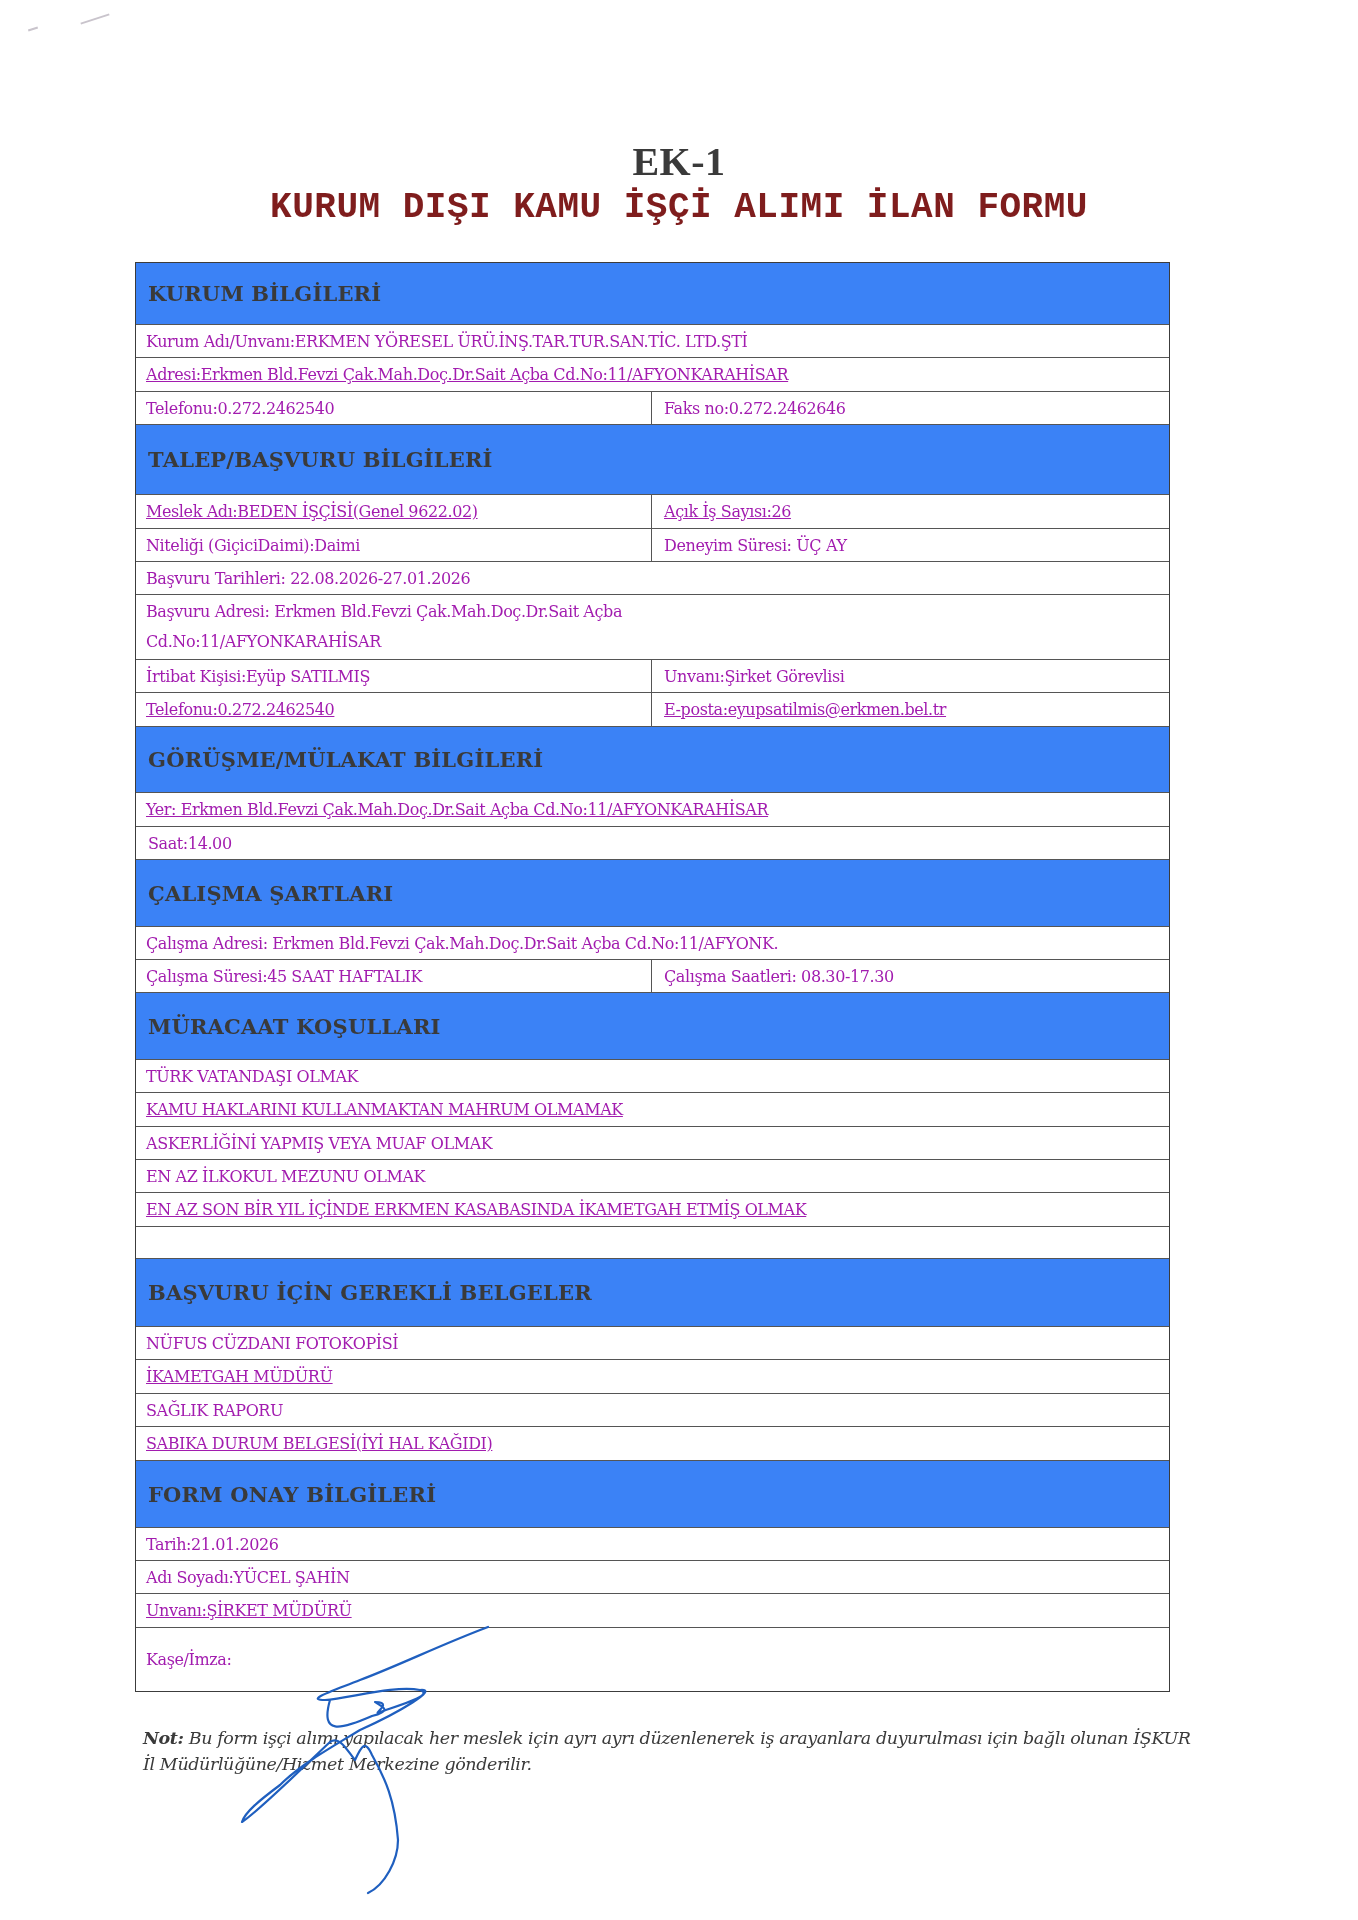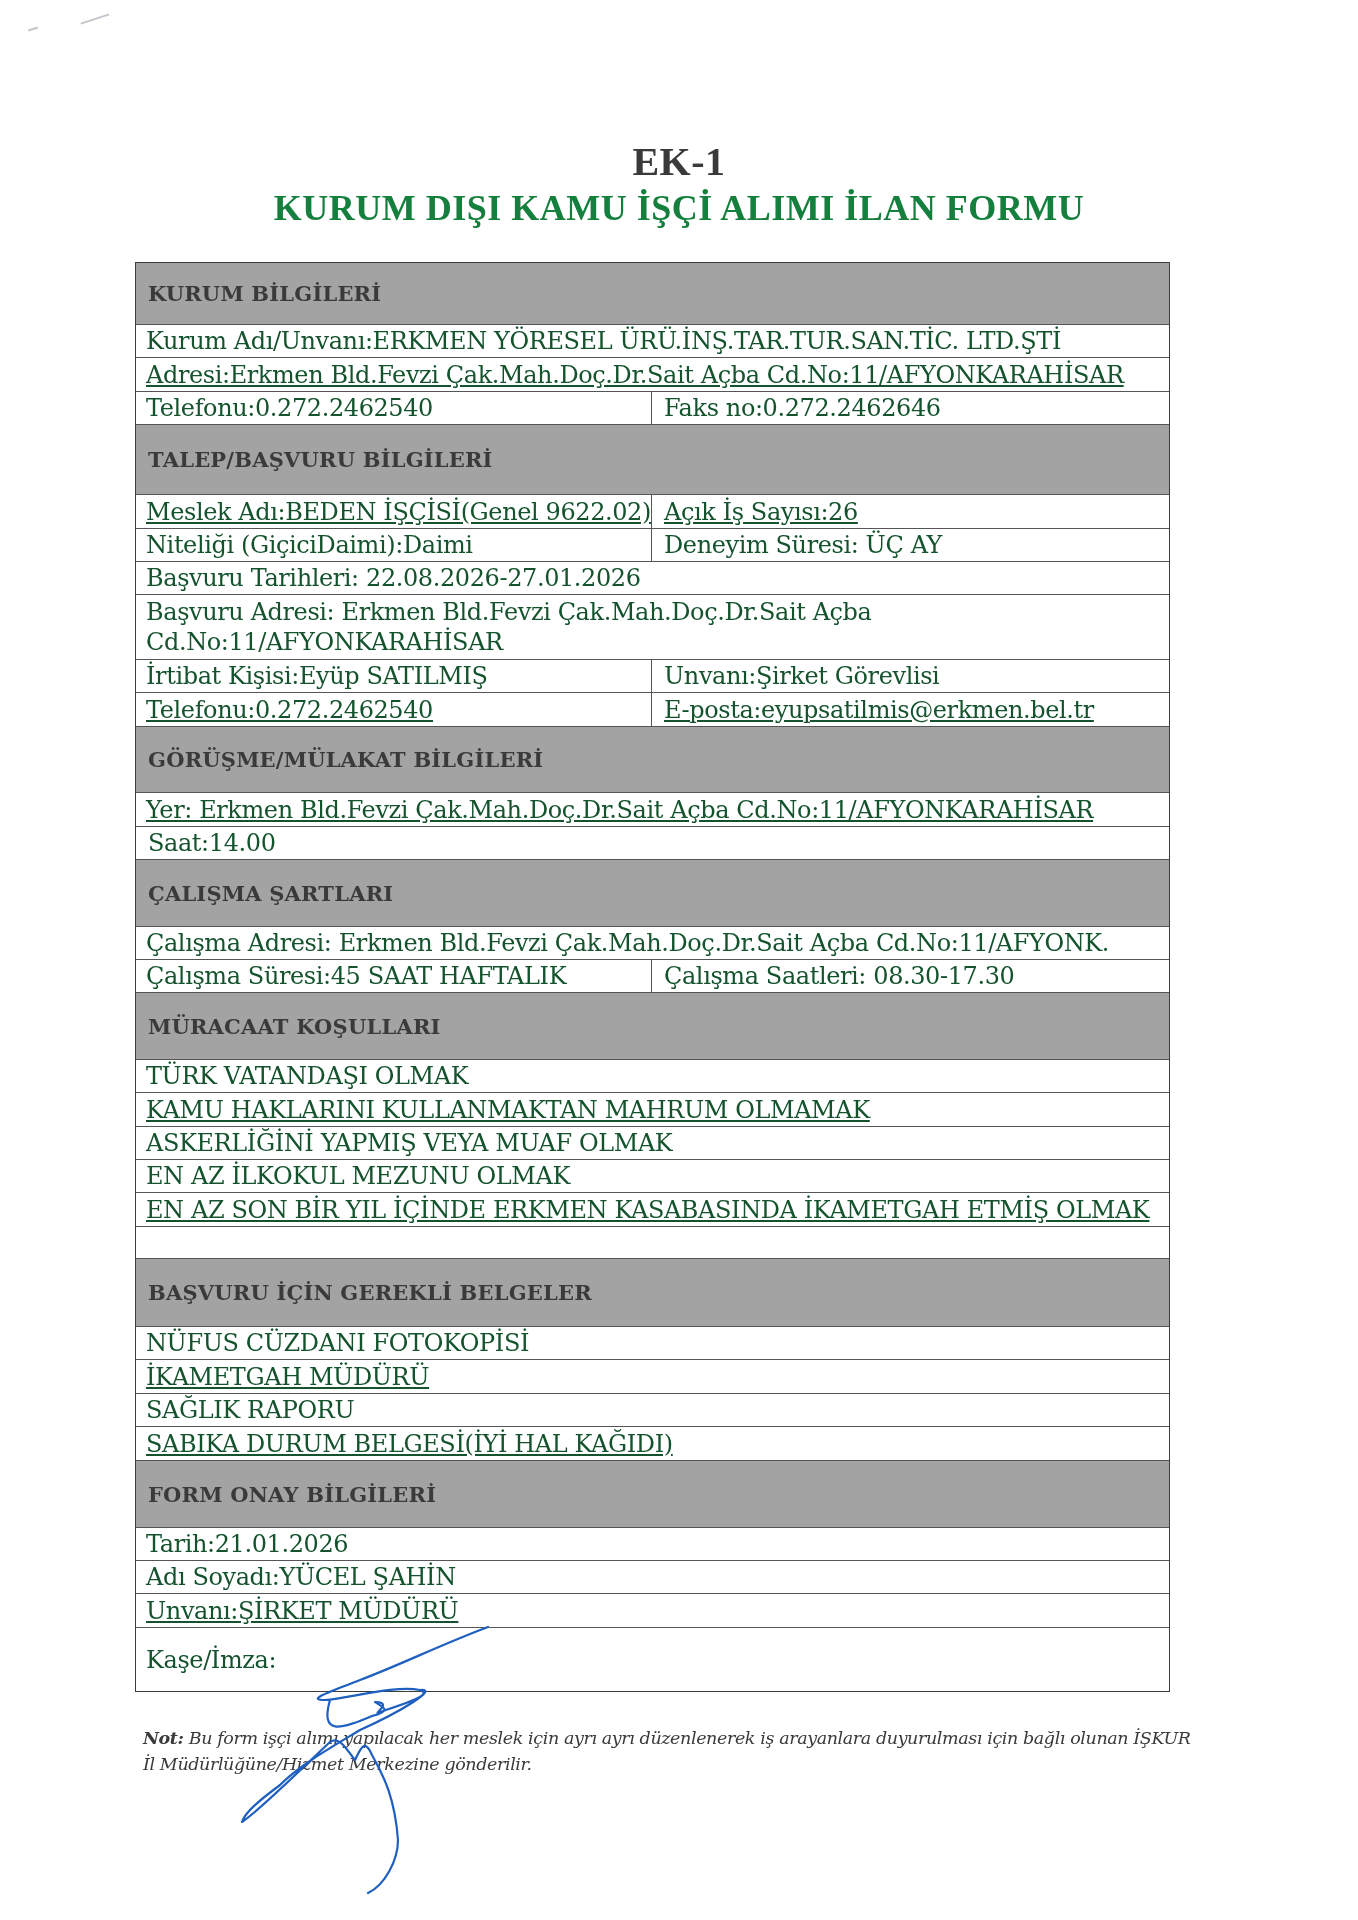--- a/index.html
+++ b/index.html
@@ -3,42 +3,42 @@
 <meta charset="utf-8">
 <style>
   html, body { margin: 0; padding: 0; }
   body {
     width: 1358px; height: 1920px; background: #ffffff; position: relative; overflow: hidden;
     font-family: "DejaVu Serif", "Liberation Serif", serif; color: #2a2a2a;
   }
   .scan-mark { position: absolute; border-top: 2px solid #c9c4cc; transform: rotate(-18deg); }
   .title-block { position: absolute; left: 0; width: 1358px; top: 140px; text-align: center; }
   .title-1 { font-family: "Liberation Serif", serif; font-weight: bold; font-size: 40px; letter-spacing: 0.5px; color: #3a3a3a; line-height: 44px; }
-  .title-2 { font-family: Liberation Serif, serif; font-weight: bold; font-size: 36px; letter-spacing: 0.5px; color: #15803d; line-height: 48px; }
+  .title-2 { font-family: Liberation Mono, monospace; font-weight: bold; font-size: 36px; letter-spacing: 0.5px; color: #7f1d1d; line-height: 48px; }
 
   .form {
     position: absolute; left: 135px; top: 262px; width: 1033px;
     border: 1.5px solid #3c3c3c; border-bottom: 1.5px solid #3c3c3c;
   }
   .row {
     position: relative; border-bottom: 1.5px solid #555; display: flex; box-sizing: border-box;
-    font-family: "DejaVu Serif", serif; font-size: 24px; color: #14532d; letter-spacing: -0.4px;
+    font-family: "DejaVu Serif", serif; font-size: 16px; color: #a21caf; letter-spacing: -0.4px;
   }
   .row:last-child { border-bottom: none; }
   .row .cell { padding: 0 0 0 10px; box-sizing: border-box; display: flex; align-items: center; white-space: nowrap; }
   .row .cell.left { width: 516px; border-right: 1.5px solid #555; }
   .row .cell.right { flex: 1; padding-left: 12px; }
   .row .cell.full { flex: 1; }
   .row.h33 { height: 33px; }
   .row.h34 { height: 34px; text-decoration: underline; }
   .row.h65 { height: 65px; }
   .row.h65 .cell.full { align-items: flex-start; padding-top: 2px; line-height: 30px; white-space: normal; }
   .row.h63 { height: 63px; }
   .section {
-    background: #a3a3a3; font-family: "DejaVu Serif", serif; font-weight: bold; font-size: 21px; color: #3a3a3a;
+    background: #3b82f6; font-family: "DejaVu Serif", serif; font-weight: bold; font-size: 21px; color: #3a3a3a;
     letter-spacing: 0.2px;
   }
   .section .cell { padding-left: 12px; }
   .section.h62 { height: 62px; }
   .section.h70 { height: 70px; }
   .section.h66 { height: 66px; }
   .section.h67 { height: 67px; }
   .section.h68 { height: 68px; }
   .row.empty { height: 32px; }
 

